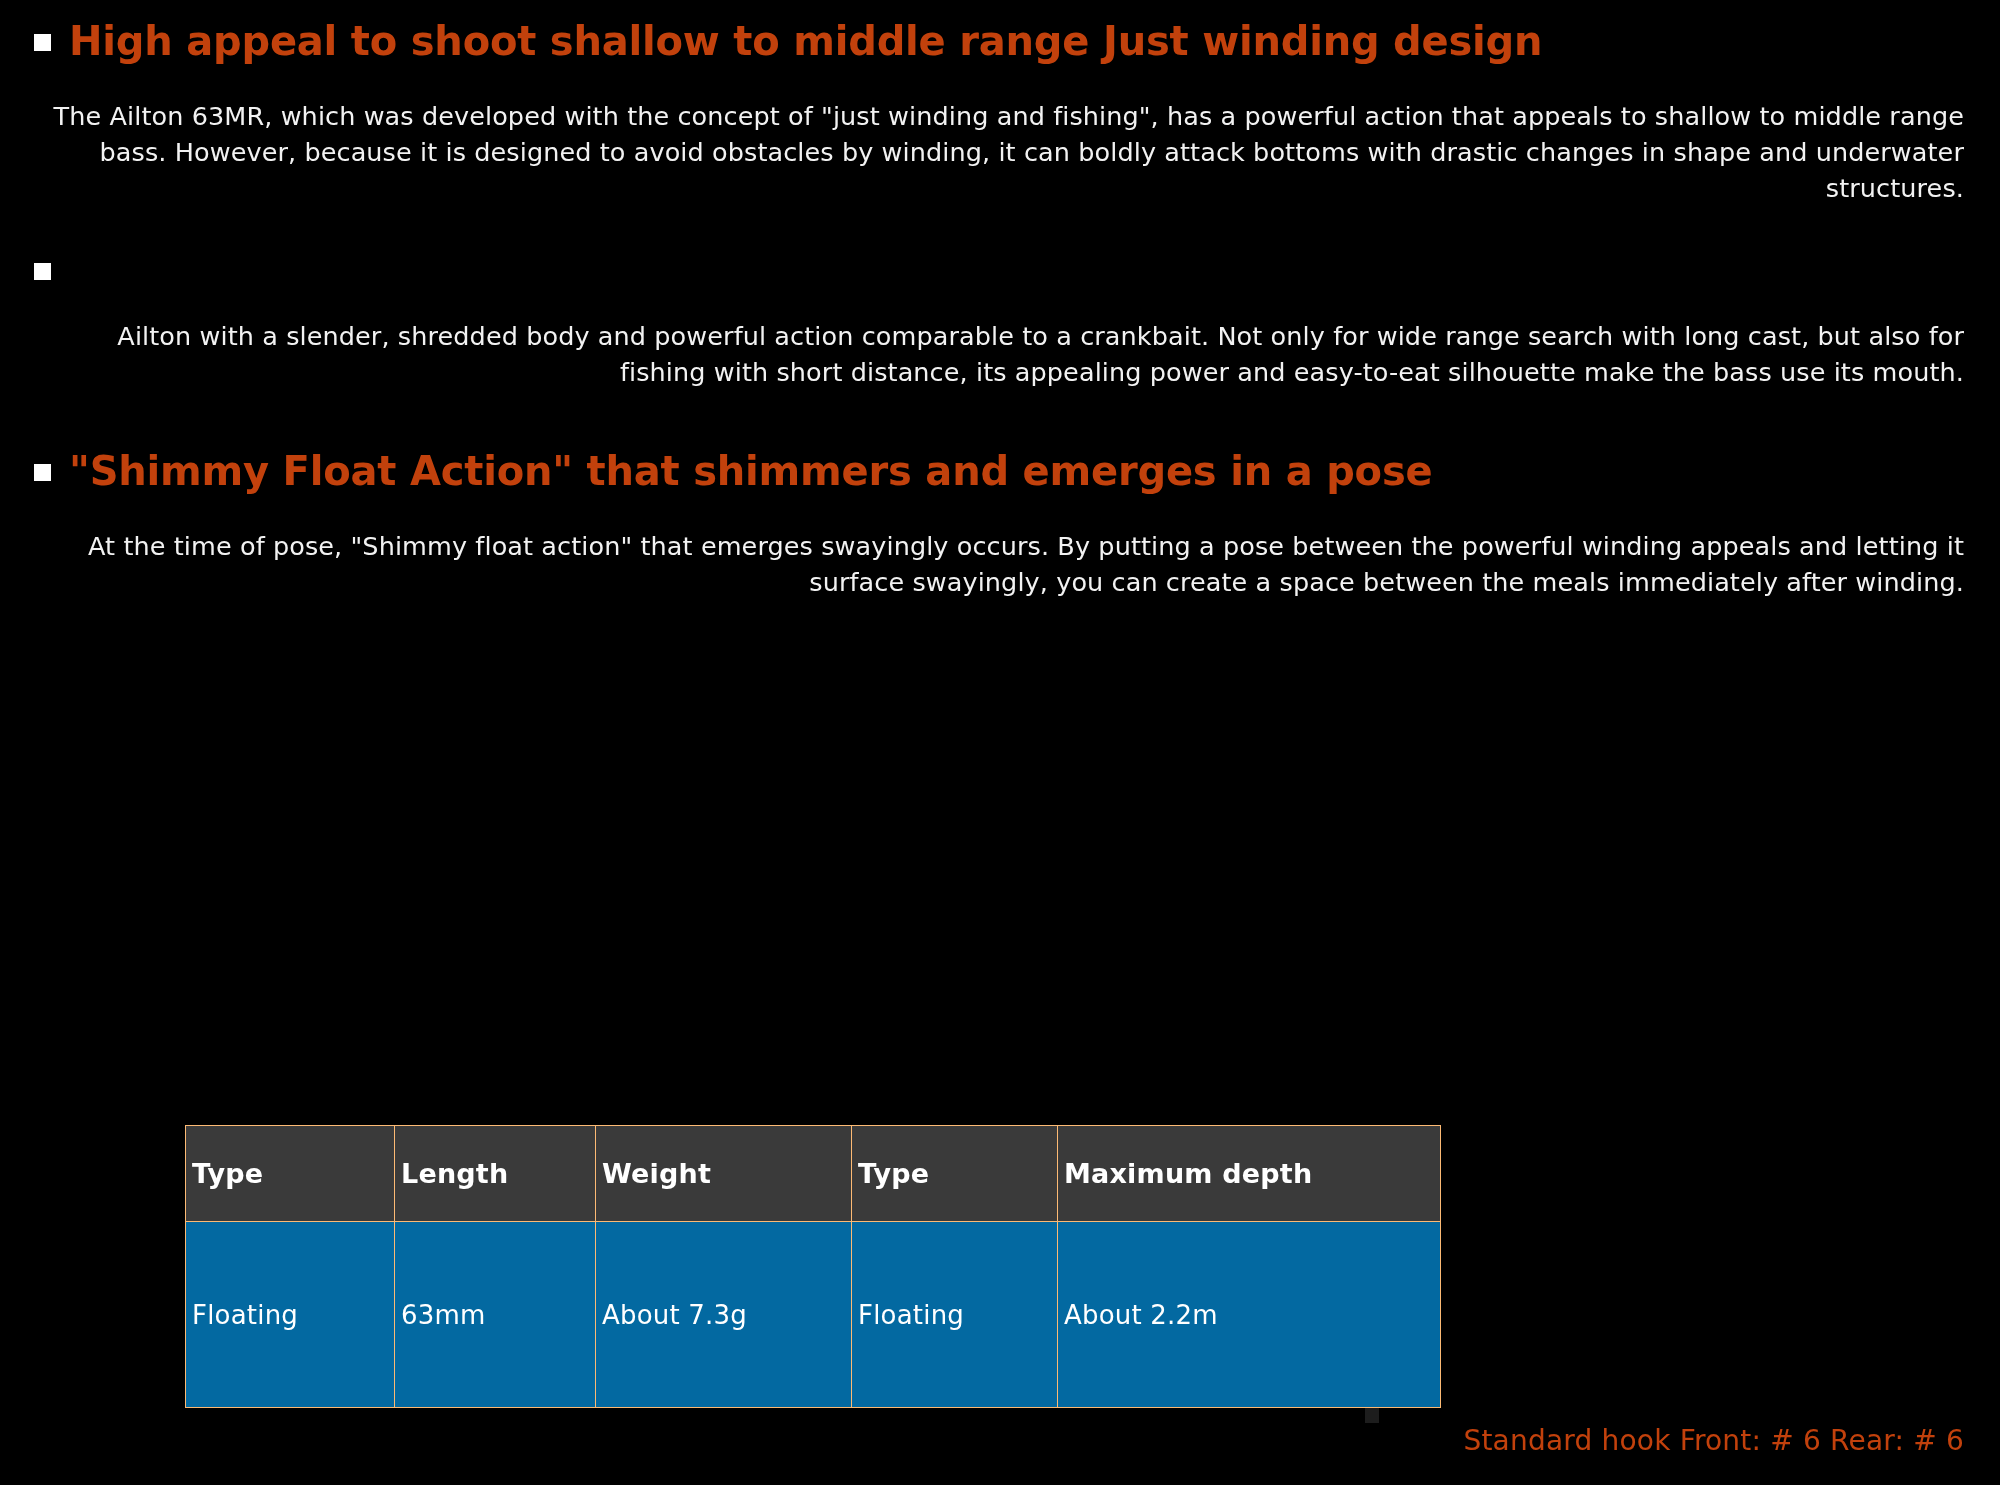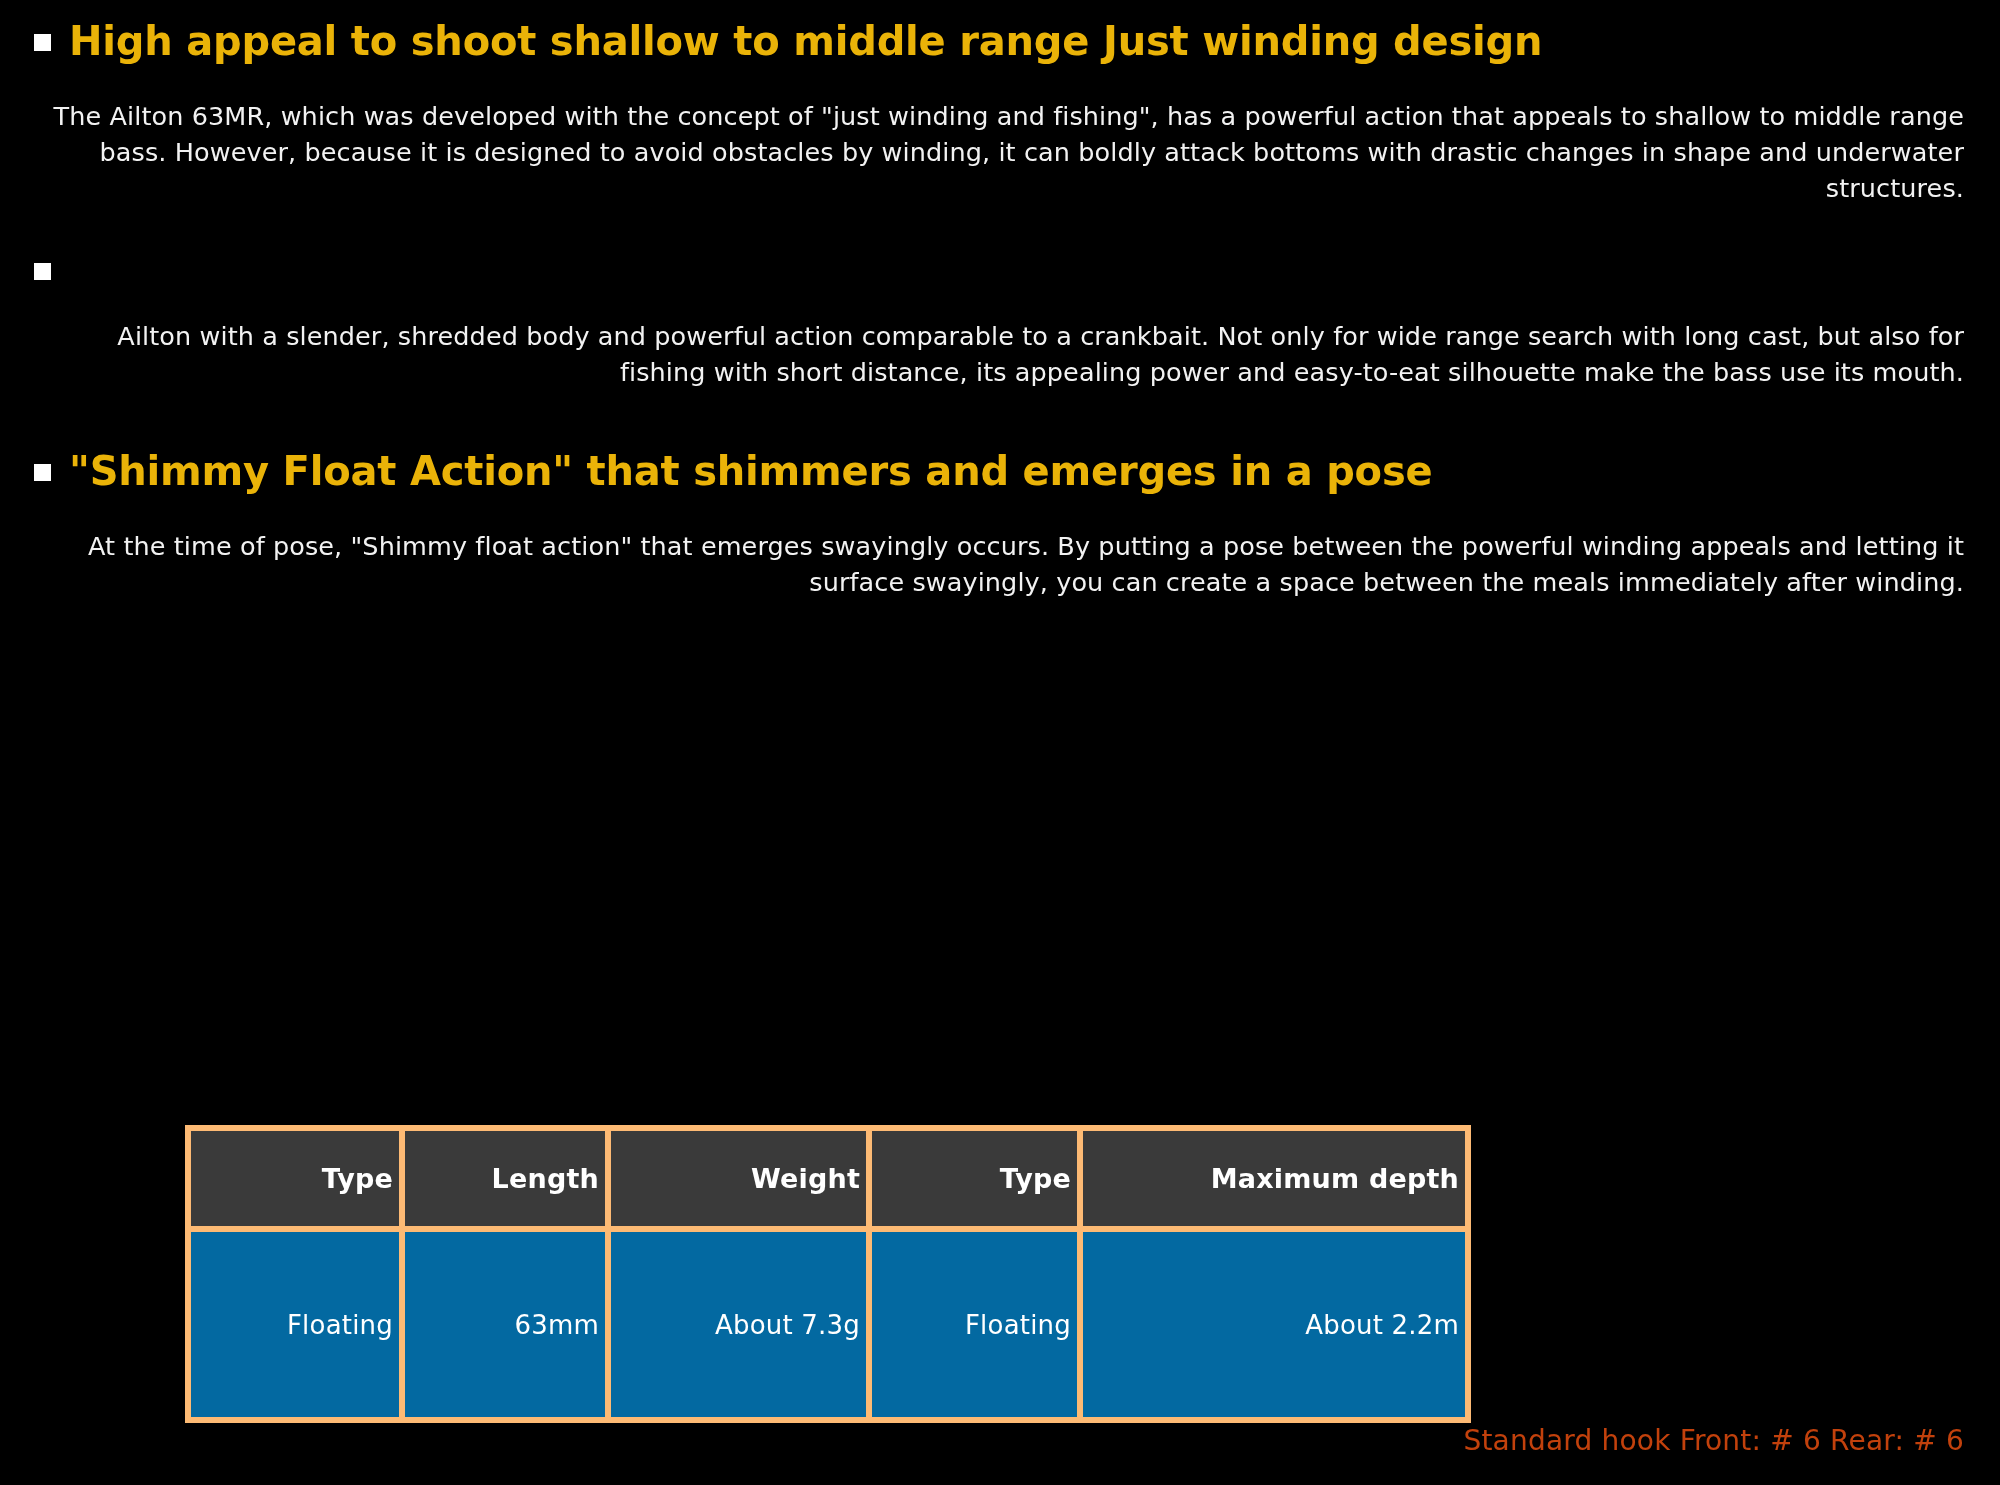--- a/index.html
+++ b/index.html
@@ -29,21 +29,21 @@
     margin: 0 0 58px 0;
   }
   .section.first { margin-bottom: 60px; }
 
   .heading {
     display: flex;
     align-items: baseline;
     font-size: 40px;
     font-weight: bold;
     letter-spacing: -0.2px;
-    color: #eab308;
+    color: #c2410c;
     margin: 0 0 34px 0;
     line-height: 1.15;
   }
   .bullet-square {
     display: inline-block;
     width: 17px;
     height: 17px;
     background: #ffffff;
     margin-right: 18px;
     flex: 0 0 auto;
@@ -70,22 +70,22 @@
     top: 1125px;
     width: 1190px;
   }
   .spec-table {
     border-collapse: collapse;
     width: 1190px;
     table-layout: fixed;
     background: #0a0a0a;
   }
   .spec-table th, .spec-table td {
-    border: 6px solid #fdba74;
-    text-align: right;
+    border: 1px solid #fdba74;
+    text-align: left;
     color: #ffffff;
   }
   .spec-table thead th {
     background: #3a3a3a;
     font-size: 27px;
     font-weight: bold;
     height: 95px;
     padding: 0 6px;
     letter-spacing: 0.2px;
   }

